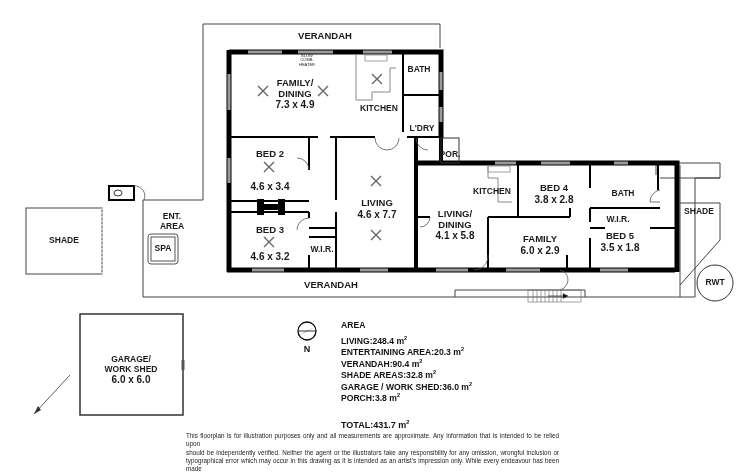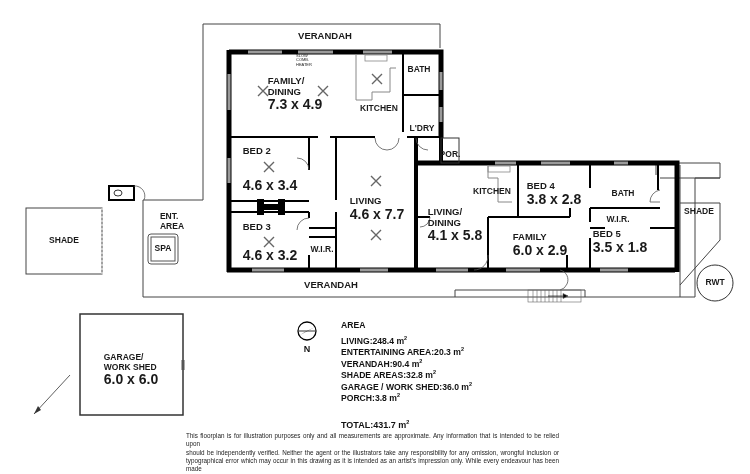--- a/index.html
+++ b/index.html
@@ -1,19 +1,19 @@
 <!DOCTYPE html>
 <html><head>
 <meta charset="utf-8">
 <style>
   html,body{margin:0;padding:0;background:#fff;}
   body{width:750px;height:474px;position:relative;overflow:hidden;font-family:"Liberation Sans",sans-serif;color:#111;}
   #plan{position:absolute;left:0;top:0;width:750px;height:474px;}
-  .lbl{position:absolute;font-family:"Liberation Sans",sans-serif;font-weight:bold;color:#1a1a1a;line-height:1.12;white-space:nowrap;transform:translate(-50%,-50%);}
-  .lbl .dim{display:block;font-weight:bold;font-size:14px;}
+  .lbl{position:absolute;font-family:"Liberation Sans",sans-serif;font-weight:bold;color:#1a1a1a;text-align:center;line-height:1.12;white-space:nowrap;transform:translate(-50%,-50%);}
+  .lbl .dim{display:block;font-weight:bold;font-size:10px;}
   .rm{font-size:9.5px;}
   .sm{font-size:8.5px;}
   .tiny{font-size:4px;font-weight:normal;}
   #area-table{position:absolute;left:341px;top:320px;width:186px;font-size:8.6px;font-weight:bold;}
   #area-table .title{margin-bottom:6px;}
   #area-table .row{display:flex;height:11.4px;line-height:11.4px;}
   #area-table .row.total{margin-top:16px;font-size:9px;}
   #area-table sup{font-size:5.5px;line-height:0;}
   #compass{position:absolute;left:296px;top:320px;width:22px;height:30px;}
   #disclaimer{position:absolute;left:186px;top:432px;width:373px;font-size:6.3px;line-height:8.3px;color:#222;text-align:justify;text-align-last:justify;}

